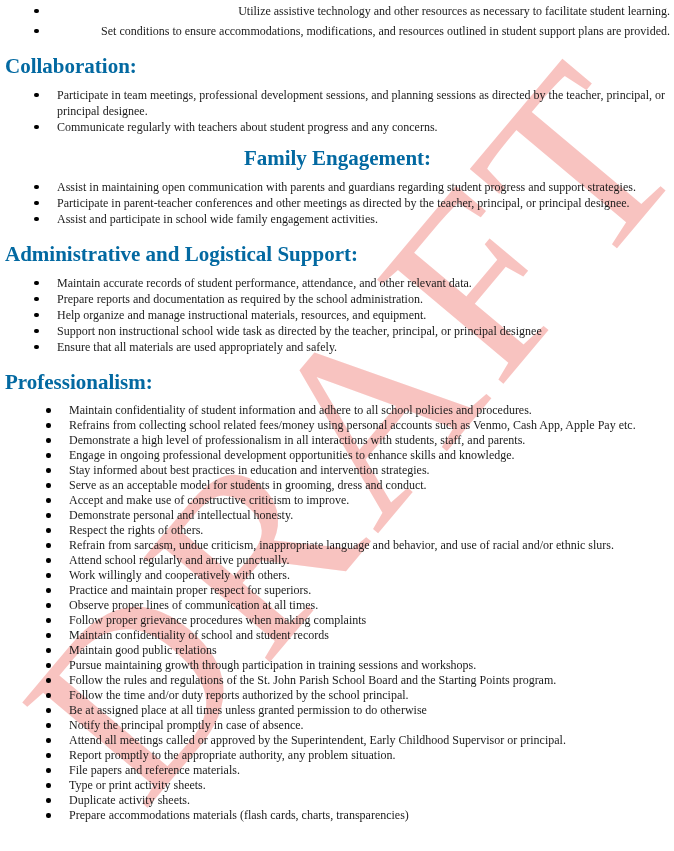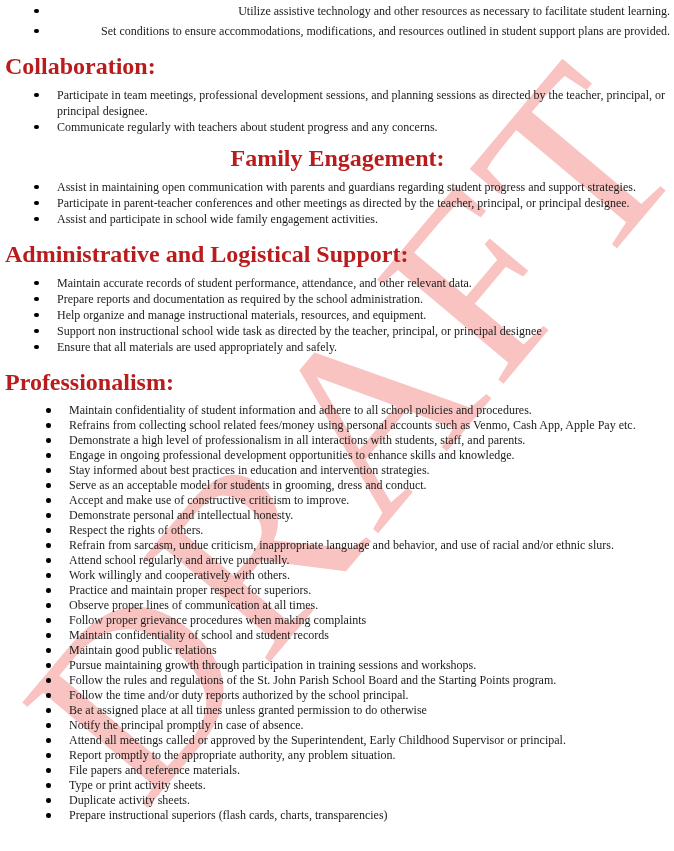--- a/index.html
+++ b/index.html
@@ -26,25 +26,25 @@
     white-space: nowrap;
     z-index: 0;
     user-select: none;
   }
   .content {
     position: relative;
     z-index: 1;
     padding: 3px 4px 0 5px;
   }
   h2 {
-    font-size: 24px;
+    font-size: 21px;
     line-height: 22px;
     font-weight: bold;
     margin: 16px 0 10px 0;
-    color: #b91c1c;
+    color: #0369a1;
   }
   h2.tight { margin-top: 12px; text-align: center; }
   ul {
     margin: 0;
     padding: 0 0 0 52px;
     list-style: none;
   }
   li {
     position: relative;
     line-height: 16px;
@@ -120,17 +120,17 @@
         <li>Pursue maintaining growth through participation in training sessions and workshops.</li>
         <li>Follow the rules and regulations of the St. John Parish School Board and the Starting Points program.</li>
         <li>Follow the time and/or duty reports authorized by the school principal.</li>
         <li>Be at assigned place at all times unless granted permission to do otherwise</li>
         <li>Notify the principal promptly in case of absence.</li>
         <li>Attend all meetings called or approved by the Superintendent, Early Childhood Supervisor or principal.</li>
         <li>Report promptly to the appropriate authority, any problem situation.</li>
         <li>File papers and reference materials.</li>
         <li>Type or print activity sheets.</li>
         <li>Duplicate activity sheets.</li>
-        <li>Prepare instructional superiors (flash cards, charts, transparencies)</li>
+        <li>Prepare accommodations materials (flash cards, charts, transparencies)</li>
       </ul>
 
   </div>
 </div>
 
 </body></html>

